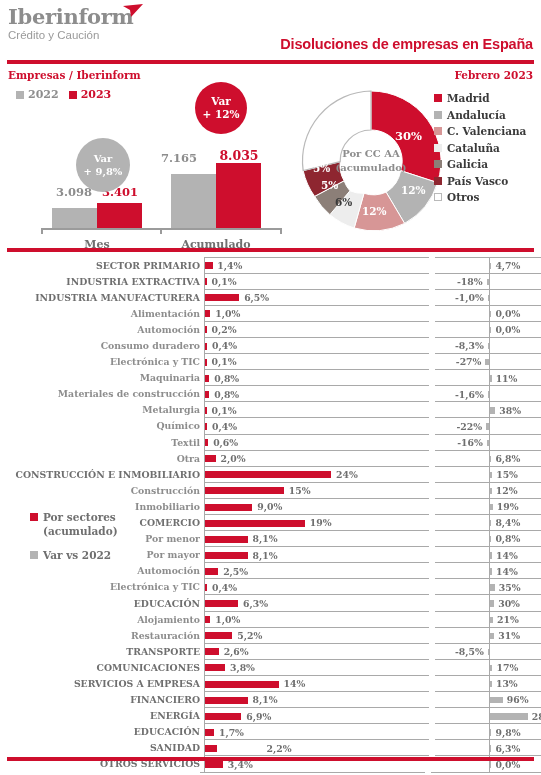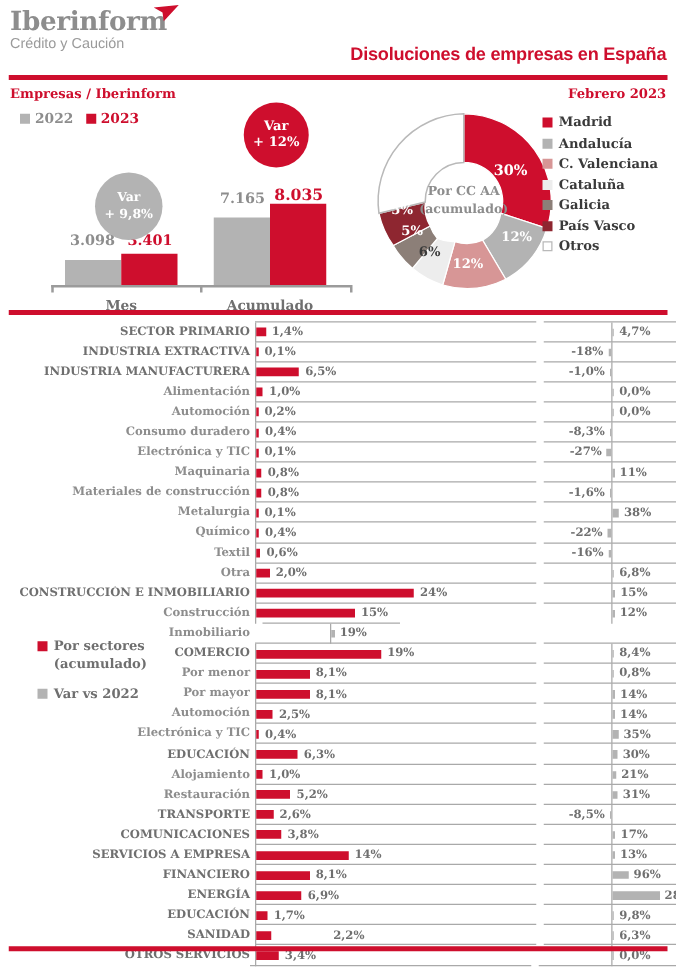--- a/index.html
+++ b/index.html
@@ -186,21 +186,21 @@
     <div class="tick" style="left:150px;"></div>
     <div class="tick" style="left:270px;"></div>
 
     <div class="bar g" style="left:42px;width:45px;height:20px;top:108px;"></div>
     <div class="bar r" style="left:87px;width:45px;height:25px;top:103px;"></div>
     <div class="barval g" style="left:34px;top:85px;width:60px;">3.098</div>
     <div class="barval r" style="left:80px;top:85px;width:60px;">3.401</div>
 
     <div class="bar g" style="left:161px;width:45px;height:54px;top:74px;"></div>
     <div class="bar r" style="left:206px;width:45px;height:65px;top:63px;"></div>
-    <div class="barval g" style="left:154px;top:51px;width:60px;">7.165</div>
+    <div class="barval g" style="left:139px;top:51px;width:60px;">7.165</div>
     <div class="barval r" style="left:199px;top:48px;width:60px;font-size:12.5px;">8.035</div>
 
     <div class="varbubble g" style="left:66px;top:38px;width:54px;height:54px;font-size:10px;">
       <span>Var</span>
       <span>+ 9,8%</span>
     </div>
     <div class="varbubble r" style="left:185px;top:-18px;width:52px;height:52px;font-size:10.5px;">
       <span>Var</span>
       <span>+ 12%</span>
     </div>
@@ -462,20 +462,25 @@
           <div class="lval" style="left: 84.75px;">15%</div>
         </div>
         <div class="rightchart">
           <div class="zeroaxis"></div>
           <div class="rbar" style="left: 55.2px; width: 1.584px;"></div>
           <div class="rval" style="left: 60.784px;">12%</div>
         </div>
       </div>
       <div class="trow">
         <div class="cell-label sub">Inmobiliario</div>
+        <div class="leftchart">
+          <div class="zeroaxis"></div>
+          <div class="lbar" style="width: 47.25px;"></div>
+          <div class="lval" style="left: 53.25px;">9,0%</div>
+        </div>
         <div class="rightchart">
           <div class="zeroaxis"></div>
           <div class="rbar" style="left: 55.2px; width: 2.508px;"></div>
           <div class="rval" style="left: 61.708px;">19%</div>
         </div>
       </div>
       <div class="trow">
         <div class="cell-label major">COMERCIO</div>
         <div class="leftchart">
           <div class="zeroaxis"></div>

